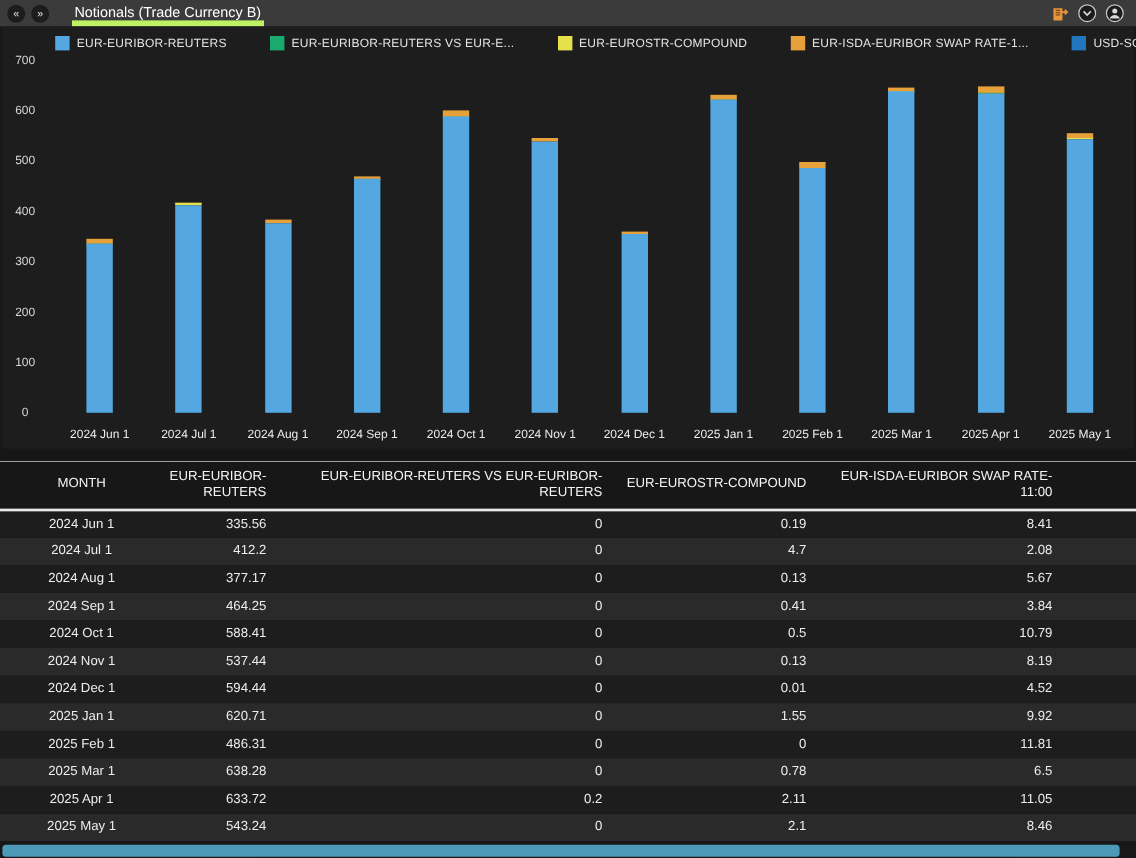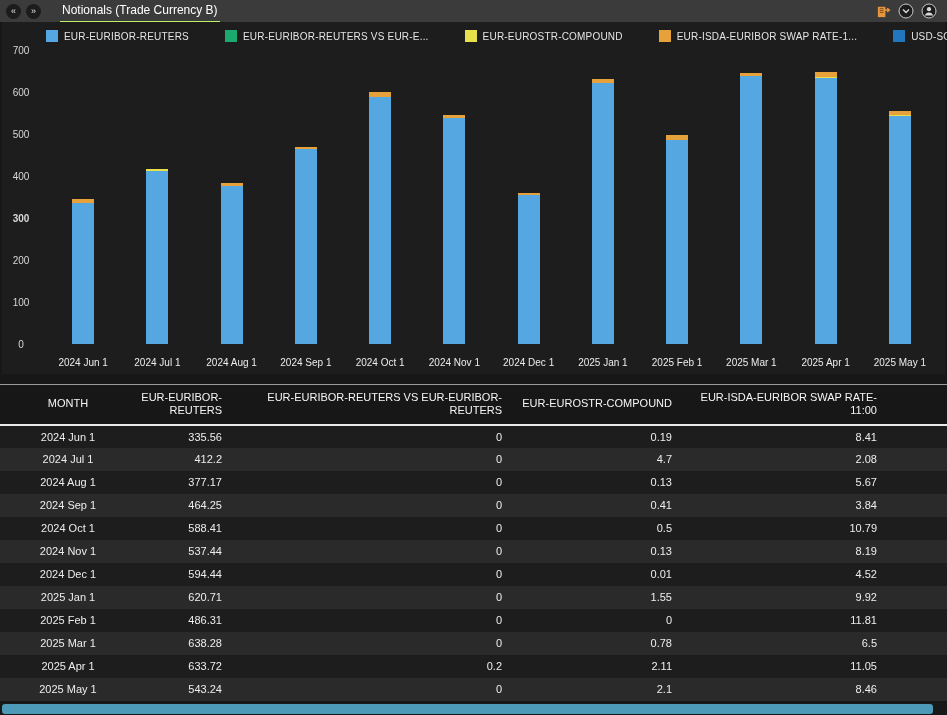--- a/index.html
+++ b/index.html
@@ -5,21 +5,21 @@
   * { margin:0; padding:0; box-sizing:border-box; }
   html,body { background:#0e0e0e; }
   body { font-family:"Liberation Sans", sans-serif; }
   .app { width:947px; height:715px; background:#171717; display:flex; flex-direction:column; overflow:hidden; position:relative; }
 
   
   .topbar { height:22px; background:#3b3b3b; display:flex; align-items:center; padding:0 6px; flex-shrink:0; }
   .nav-btn { width:15px; height:15px; border-radius:50%; background:#1c1c1c; color:#e0e0e0; font-size:9px;
              display:flex; align-items:center; justify-content:center; margin-right:5px; cursor:pointer; line-height:1; }
   .tab-title { color:#ffffff; font-size:12px; margin-left:14px; padding:0 2px 1px 2px; height:21px; line-height:19px;
-               border-bottom:1px solid #bef264; white-space:nowrap; cursor:pointer; }
+               border-bottom:5px solid #bef264; white-space:nowrap; cursor:pointer; }
   .topbar-right { margin-left:auto; display:flex; align-items:center; gap:7px; padding-right:4px; }
   .tb-icon { width:16px; height:16px; display:flex; align-items:center; justify-content:center; cursor:pointer; }
 
   
   .chart-panel { height:352px; margin:0 2px; position:relative; background:#1d1d1d; flex-shrink:0; }
   .legend { position:absolute; top:8px; left:44px; right:6px; display:flex; gap:36px; align-items:center; }
   .legend-item { display:flex; align-items:center; gap:6px; white-space:nowrap; cursor:pointer; }
   .legend-swatch { width:12px; height:12px; flex-shrink:0; }
   .legend-label { color:#e4e4e4; font-size:10px; letter-spacing:.2px; }
   .plot-wrap { position:absolute; left:0; right:0; top:28px; bottom:30px; }
@@ -101,21 +101,21 @@
         <div class="legend-item">
           <span class="legend-swatch" style="background: rgb(33, 118, 189);"></span>
           <span class="legend-label">USD-SOFR-COMPOUND</span>
         </div>
       </div>
     <div class="plot-wrap">
       <div>
           <div class="y-tick" style="bottom: calc(0% - 6px);">0</div>
           <div class="y-tick" style="bottom: calc(14.2857% - 6px);">100</div>
           <div class="y-tick" style="bottom: calc(28.5714% - 6px);">200</div>
-          <div class="y-tick" style="bottom: calc(42.8571% - 6px); font-weight: bold;">300</div>
+          <div class="y-tick" style="bottom: calc(42.8571% - 6px);">300</div>
           <div class="y-tick" style="bottom: calc(57.1429% - 6px);">400</div>
           <div class="y-tick" style="bottom: calc(71.4286% - 6px);">500</div>
           <div class="y-tick" style="bottom: calc(85.7143% - 6px);">600</div>
           <div class="y-tick" style="bottom: calc(100% - 6px);">700</div>
         </div>
       <div class="bars">
           <div class="bar-col">
             <div class="bar-stack">
               <div class="bar-seg" style="height: 140.935px; background: rgb(84, 167, 224);"></div>
               <div class="bar-seg" style="height: 0px; background: rgb(26, 170, 110);"></div>

